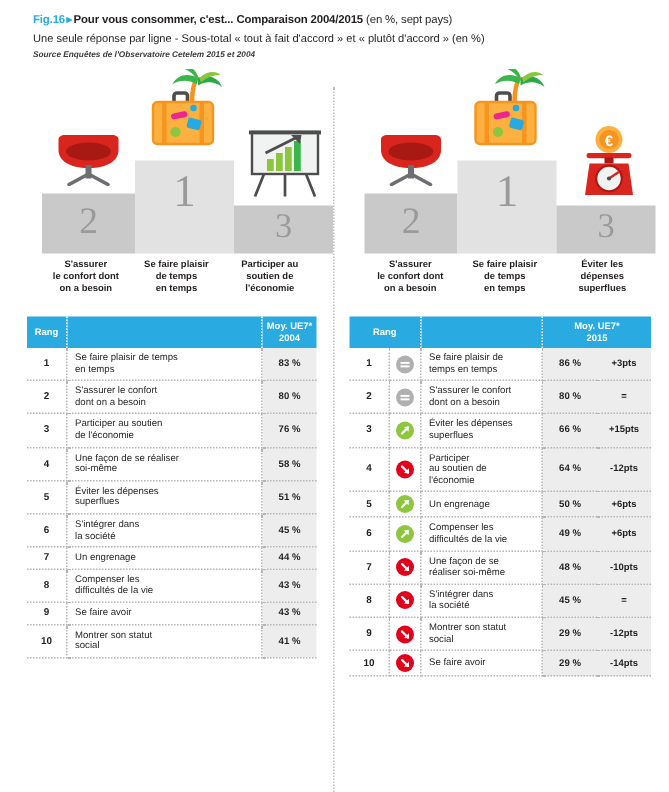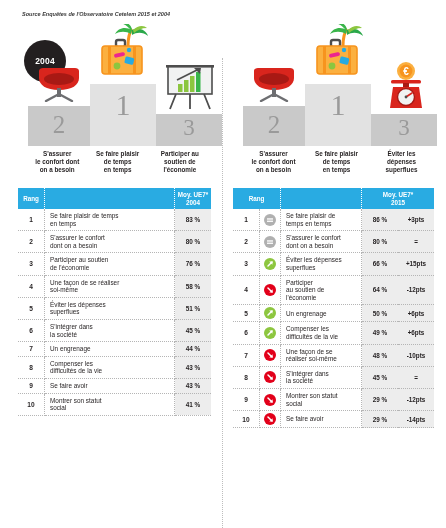--- a/index.html
+++ b/index.html
@@ -77,31 +77,35 @@
   .badge.up{background:#8DC63F;}
   .badge.dn{background:#E2001A;}
   .badge svg{position:absolute;left:0;top:0;}
 </style>
 </head>
 <body>
 
 <div class="wrap">
 
   <div class="header">
+    <div class="title-line">
+      <span class="figno">Fig.16</span><span class="arrowglyph">▸</span><span>Pour vous consommer, c'est... Comparaison 2004/2015</span>
+      <span class="title-reg">(en %, sept pays)</span>
+    </div>
+    <div class="subtitle">Une seule réponse par ligne - Sous-total « tout à fait d'accord » et « plutôt d'accord » (en %)</div>
     <div class="source">Source Enquêtes de l'Observatoire Cetelem 2015 et 2004</div>
   </div>
 
   <div class="divider"></div>
 
   <div class="panels">
 
     <div class="panel left">
 
       <div class="podium-area">
-        <div class="year-badge">2004</div>
 
         <div class="icon-abs" style="left:14px;bottom:40px;">
           <svg width="54" height="34" viewBox="0 0 54 34">
             <path d="M7 3 C7 1 9 0 11 0 L43 0 C45 0 47 1 47 3 L47 10 C47 17 40 22 27 22 C14 22 7 17 7 10 Z" fill="#D9251D"></path>
             <ellipse cx="27" cy="11" rx="15" ry="6" fill="#A81914"></ellipse>
             <rect x="25" y="20" width="4" height="9" fill="#6d6e71"></rect>
             <path d="M14 33 L27 26 L40 33" stroke="#6d6e71" stroke-width="2.4" fill="none" stroke-linecap="round"></path>
           </svg>
         </div>
 

